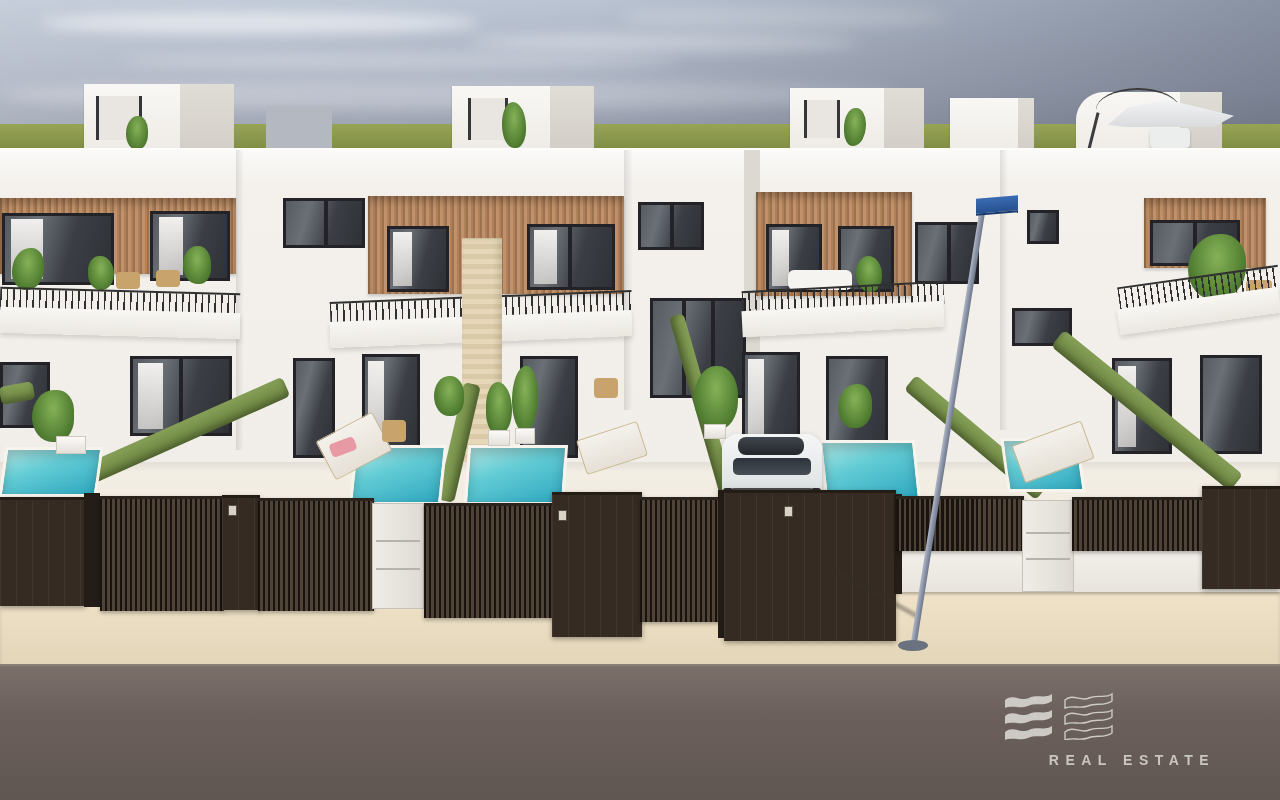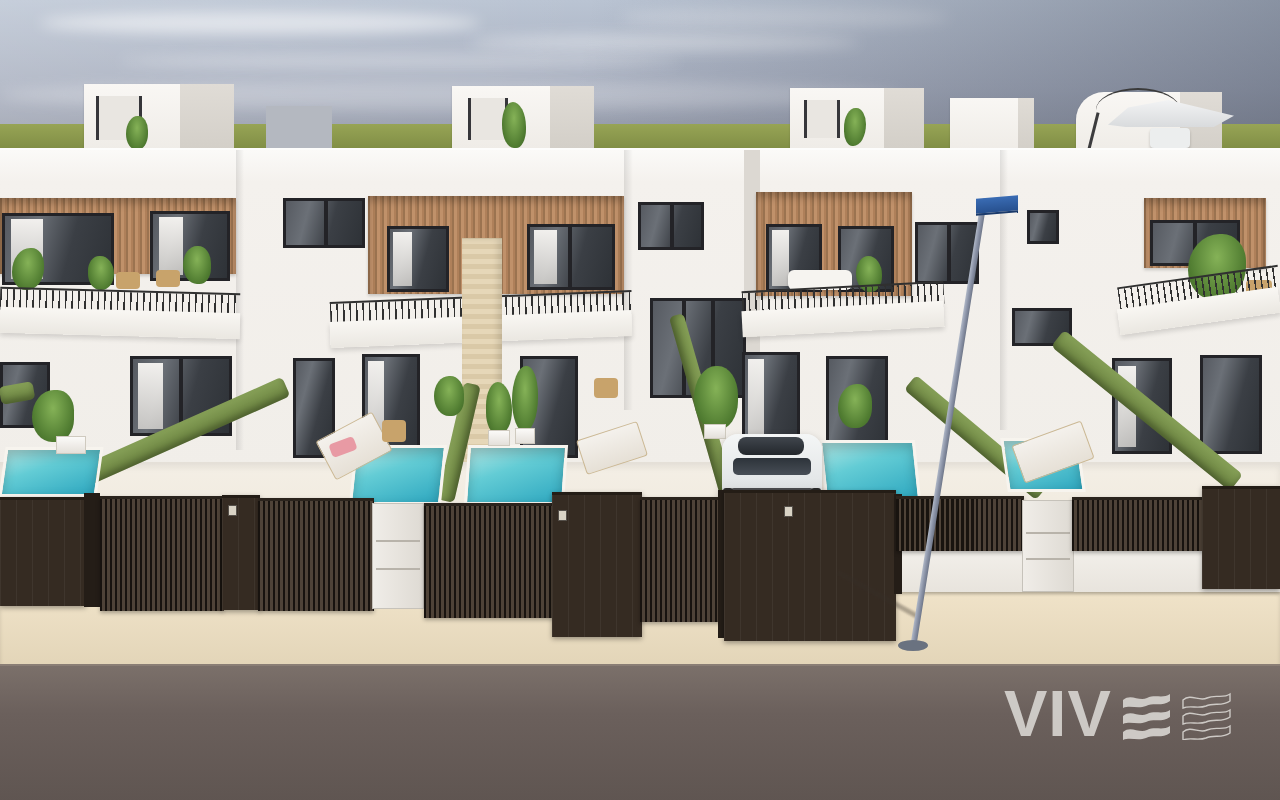--- a/index.html
+++ b/index.html
@@ -266,31 +266,31 @@
   <div class="abs slatf" style="left:1072px;top:497px;width:132px;height:51px;"></div>
   <div class="abs gate" style="left:1202px;top:486px;width:78px;height:100px;"></div>
 
   <div class="abs" style="left:832px;top:592px;width:92px;height:5px;background:rgba(55,45,40,.35);transform:rotate(29deg);filter:blur(1px);"></div>
   <div class="abs pole" style="left:910px;top:193px;width:6px;height:455px;transform:rotate(9deg);transform-origin:50% 100%;"></div>
   <div class="abs" style="left:898px;top:640px;width:30px;height:11px;background:#6a7280;border-radius:50%;"></div>
   <div class="abs sign" style="left:976px;top:197px;width:42px;height:15px;transform:skewY(-5deg);"></div>
 
   <div class="abs logo" style="left:1004px;top:690px;width:256px;">
     <div style="display:flex;align-items:flex-start;gap:10px;">
-      <span class="wordmark">VIV</span>
       <svg width="50" height="50" viewBox="0 0 50 50">
         <g fill="#d6d3cf">
           <path d="M1 10 C9 3 17 12 25 8 C33 4 41 9 48 4 L48 11 C40 17 32 12 24 16 C16 19 8 15 1 18 Z"></path>
           <path transform="translate(0,16)" d="M1 10 C9 3 17 12 25 8 C33 4 41 9 48 4 L48 11 C40 17 32 12 24 16 C16 19 8 15 1 18 Z"></path>
           <path transform="translate(0,32)" d="M1 10 C9 3 17 12 25 8 C33 4 41 9 48 4 L48 11 C40 17 32 12 24 16 C16 19 8 15 1 18 Z"></path>
         </g>
       </svg>
       <svg width="50" height="50" viewBox="0 0 50 50">
         <g fill="none" stroke="#d6d3cf" stroke-width="1.4">
           <path d="M1 10 C9 3 17 12 25 8 C33 4 41 9 48 4 L48 11 C40 17 32 12 24 16 C16 19 8 15 1 18 Z"></path>
           <path transform="translate(0,16)" d="M1 10 C9 3 17 12 25 8 C33 4 41 9 48 4 L48 11 C40 17 32 12 24 16 C16 19 8 15 1 18 Z"></path>
           <path transform="translate(0,32)" d="M1 10 C9 3 17 12 25 8 C33 4 41 9 48 4 L48 11 C40 17 32 12 24 16 C16 19 8 15 1 18 Z"></path>
         </g>
       </svg>
     </div>
+    <div class="tagline" style="text-align:center;margin-top:12px;">REAL ESTATE</div>
   </div>
 
 </div>
 
 </body></html>

